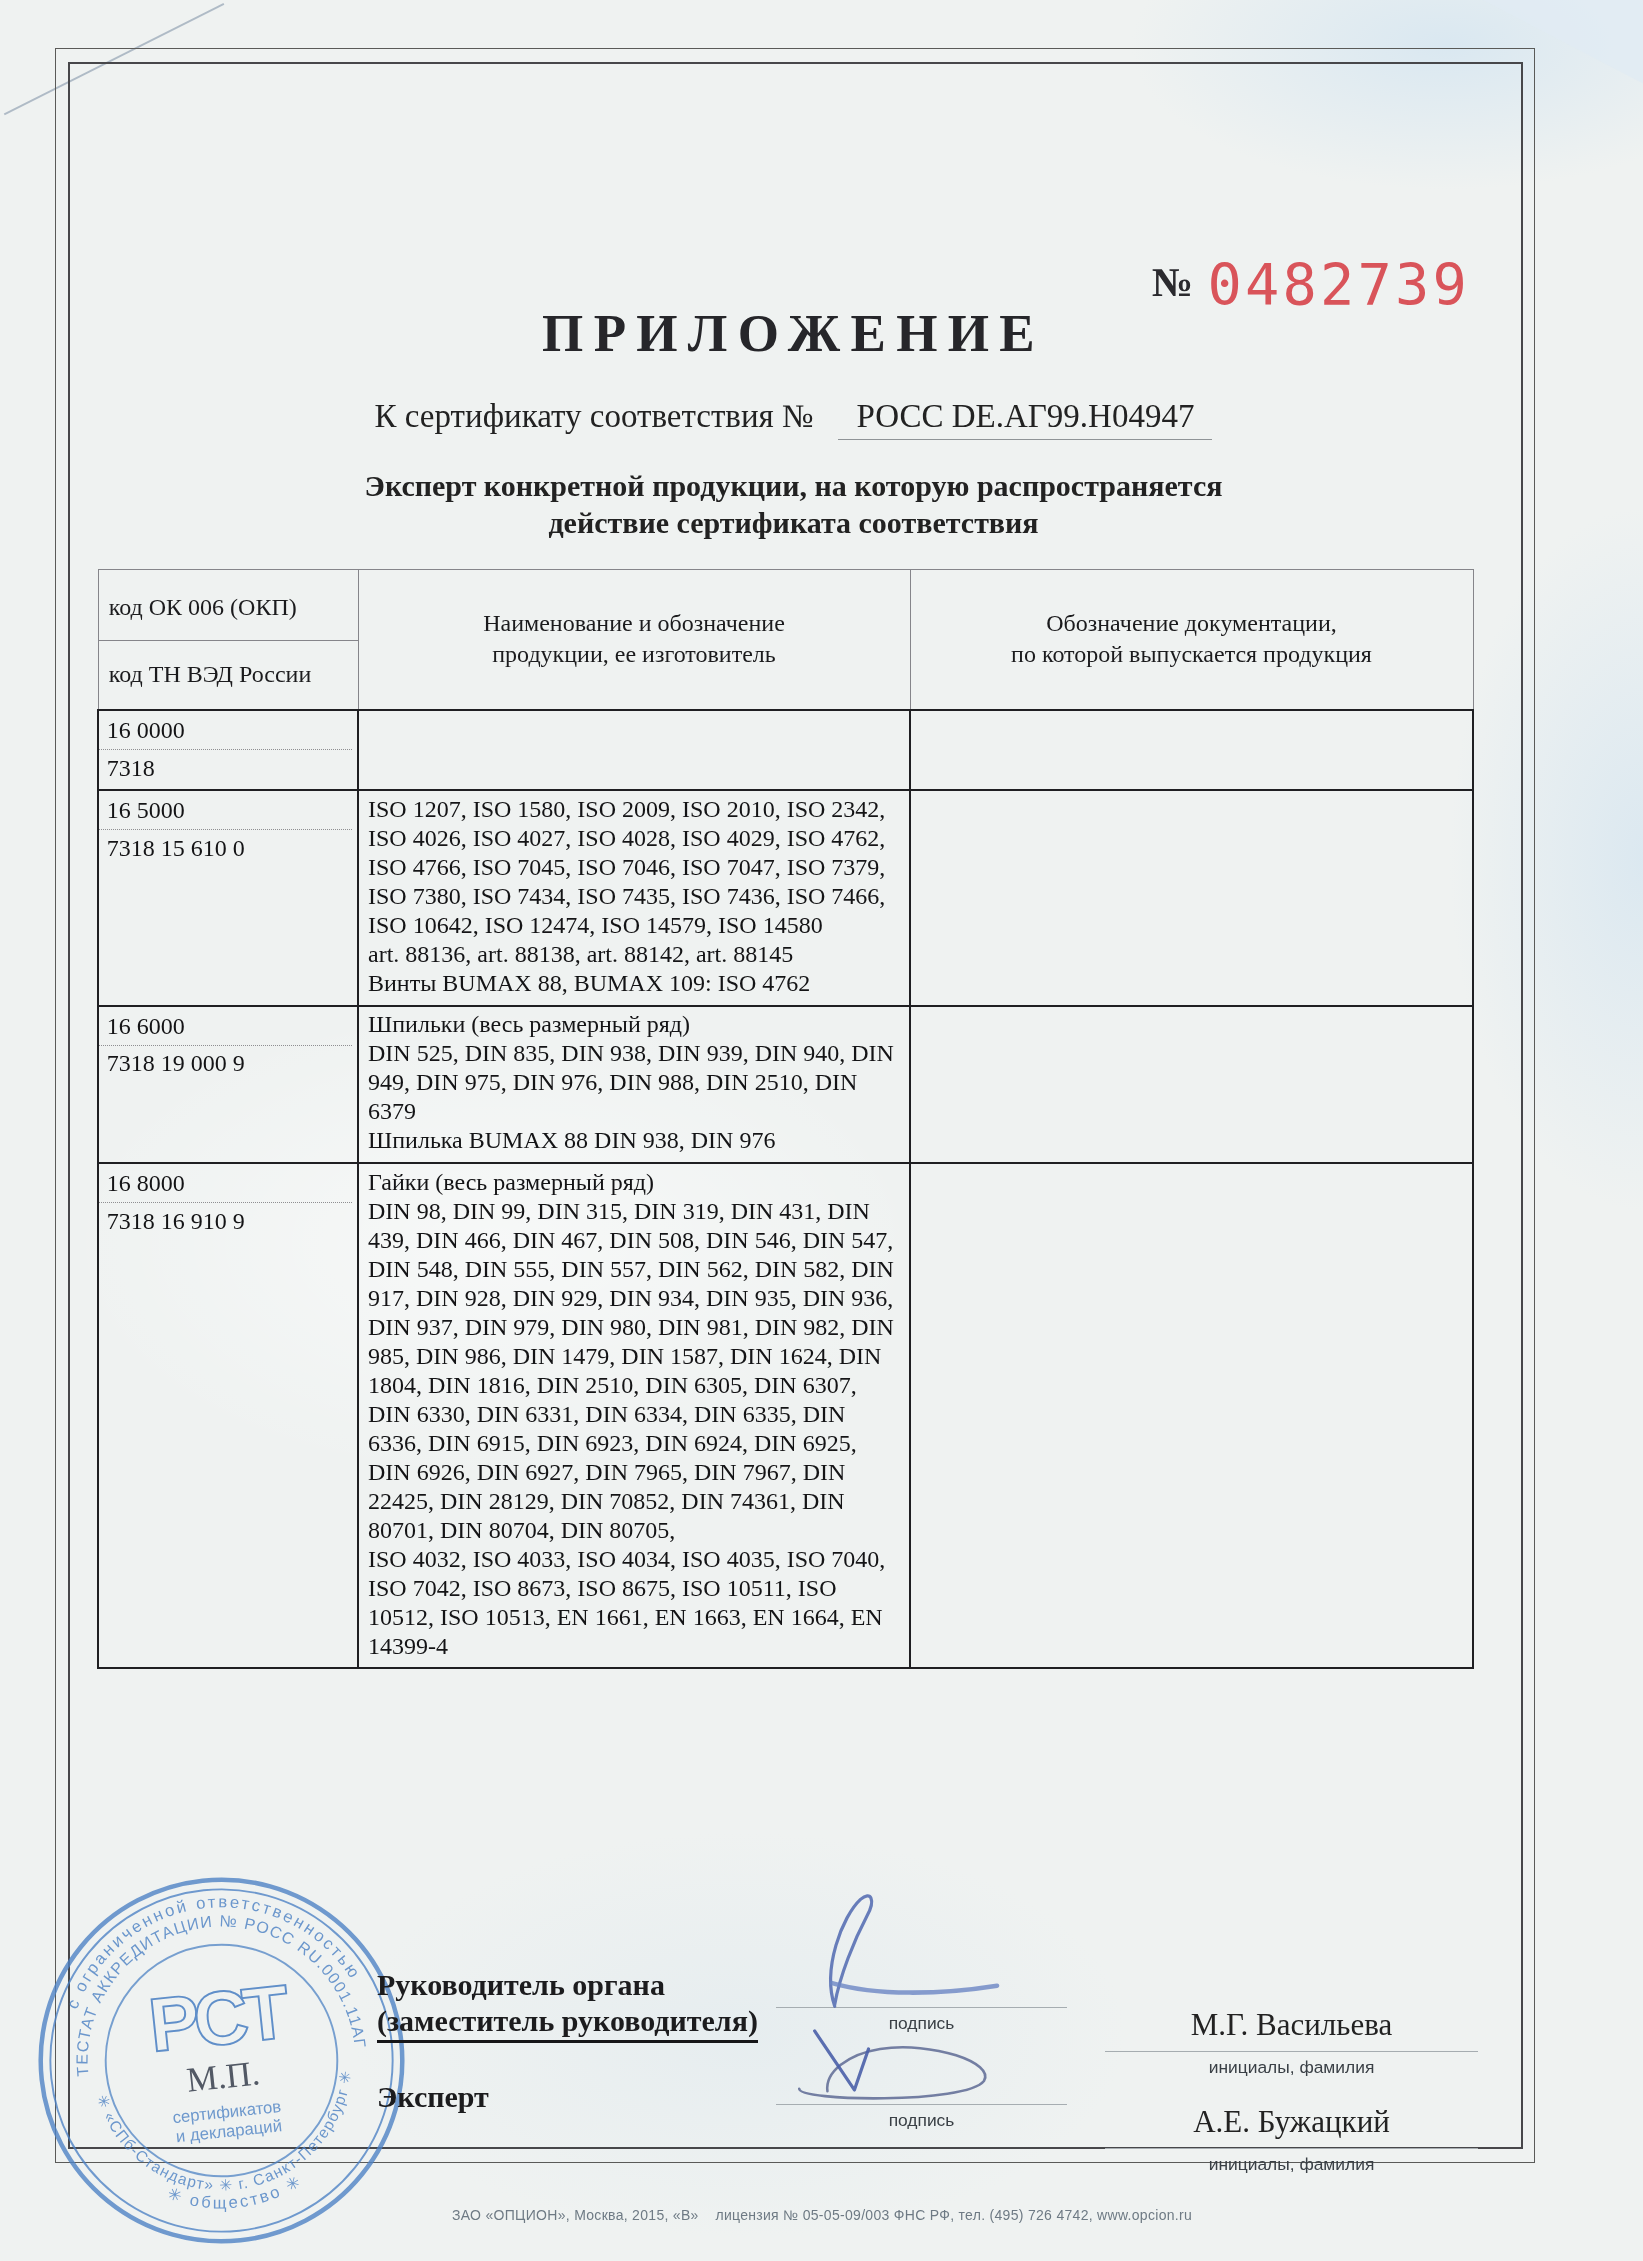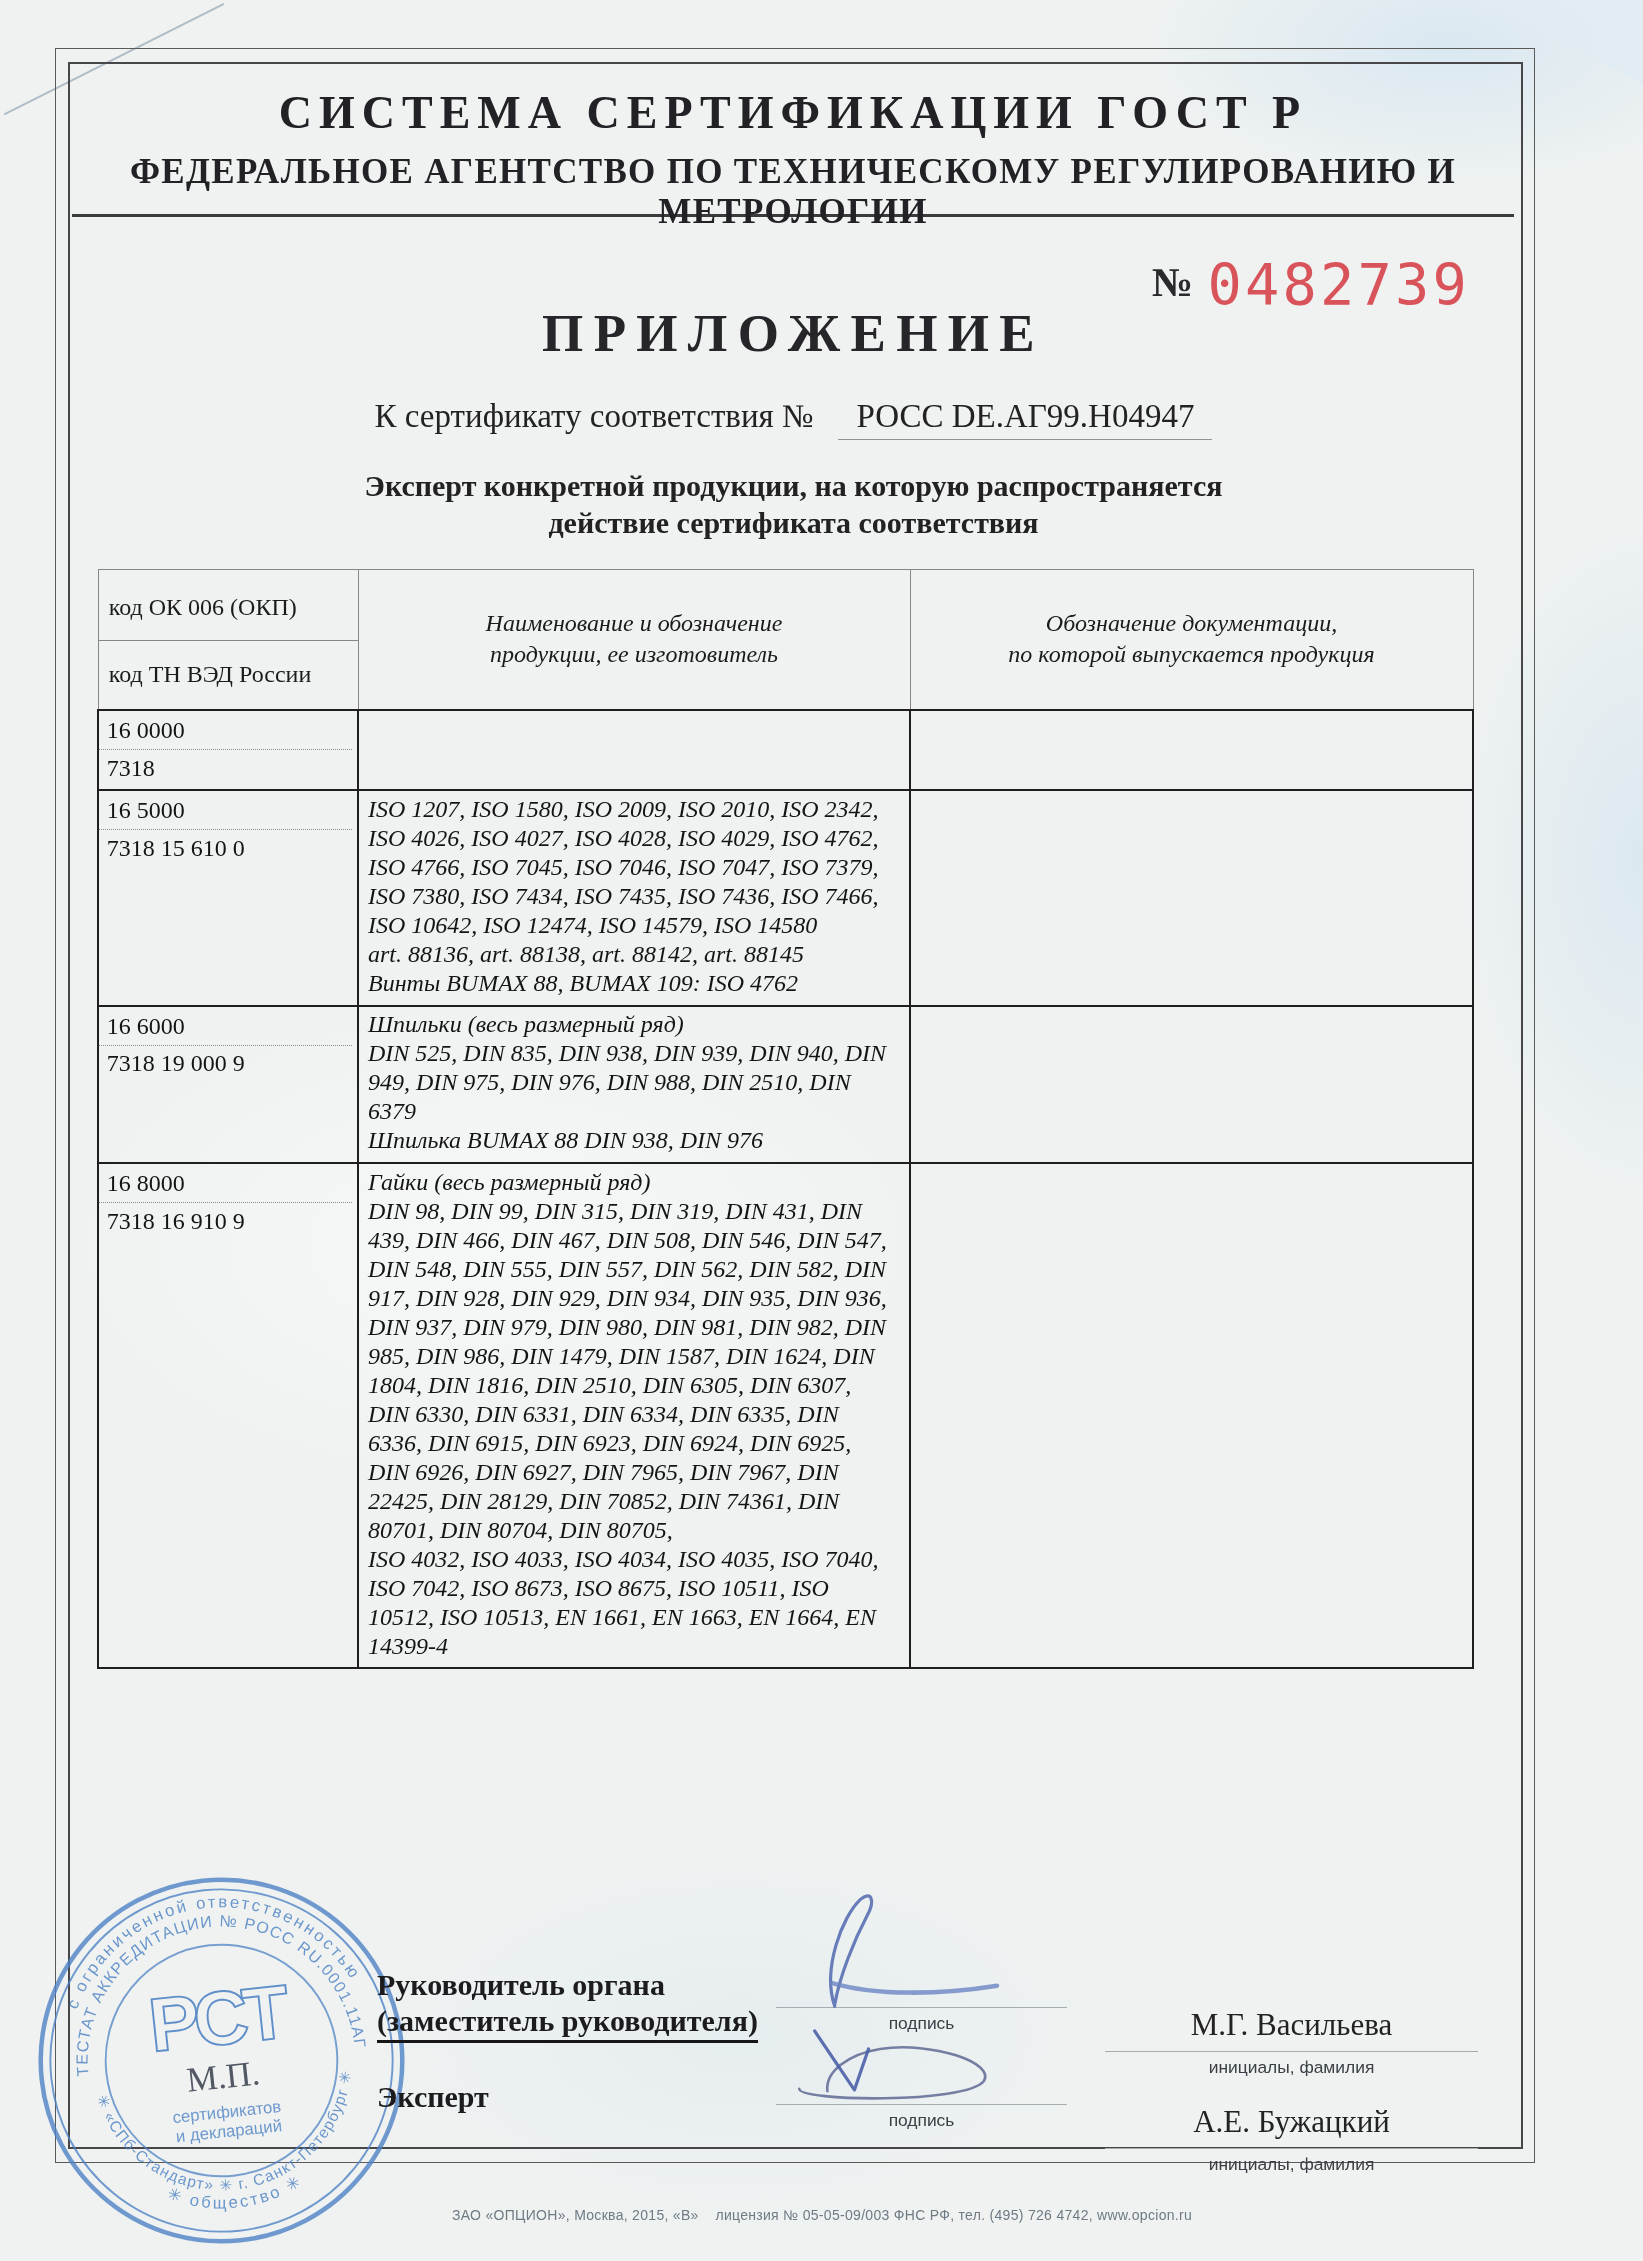--- a/index.html
+++ b/index.html
@@ -41,21 +41,21 @@
   .cert-line .certnum{display:inline-block;margin-left:16.7px;padding:0 18px 3.9px 18px;
     border-bottom:1.9px solid #8f9497;}
   .purpose{position:absolute;left:68px;top:467px;width:1451px;text-align:center;
     font-size:30px;font-weight:bold;line-height:37px;color:#222;white-space:pre-line;}
   
   table.products{position:absolute;left:97px;top:569px;width:1375px;
     border-collapse:collapse;table-layout:fixed;}
   col.c1{width:260px;} col.c2{width:552px;} col.c3{width:563px;}
   th{border:1.3px solid #85858a;font-weight:normal;vertical-align:middle;
     font-size:24px;line-height:31px;padding:5.1px 6.4px;color:#1b1b1d;}
-  th .pre, td .pre{white-space:pre-line;font-style:italic;}
+  th .pre, td .pre{white-space:pre-line;}
   .th-col1{text-align:left;padding:0;}
   .th-col1 .top{padding:22px 10.3px 16.7px 10.3px;}
   .th-col1 .rule{border-top:1.3px solid #85858a;}
   .th-col1 .bot{padding:18px 10.3px 19.3px 10.3px;}
   td{border:2.6px solid #1f1f22;vertical-align:top;font-size:24px;line-height:29px;
     padding:3.9px 9px 6.4px 9px;color:#141416;}
   td.codecell{padding:0;}
   .codecell .okp{padding:5.1px 9px 3.9px 7.7px;border-bottom:1.9px dotted #8f8f92;margin-right:5.1px;}
   .codecell .tnved{padding:3.9px 9px 6.4px 7.7px;}
   
@@ -80,24 +80,20 @@
 <div class="page">
 
   <svg class="artifact-diag" width="232" height="122" viewBox="0 0 360 190">
     <line x1="6" y1="178" x2="348" y2="6" stroke="#8e9eb0" stroke-width="3" opacity="0.65"></line>
   </svg>
   <div class="corner-triangle"></div>
 
   <div class="border-outer"></div>
   <div class="border-inner"></div>
 
-  <div class="masthead">
-    <div class="l1">СИСТЕМА СЕРТИФИКАЦИИ ГОСТ Р</div>
-    <div class="l2">ФЕДЕРАЛЬНОЕ АГЕНТСТВО ПО ТЕХНИЧЕСКОМУ РЕГУЛИРОВАНИЮ И МЕТРОЛОГИИ</div>
-  </div>
 
   <div class="doc-number">
     <span class="nosign">№</span>
     <span class="digits">0482739</span>
   </div>
 
   <div class="doc-title">ПРИЛОЖЕНИЕ</div>
 
   <div class="cert-line">
     <span>К сертификату соответствия №</span>

